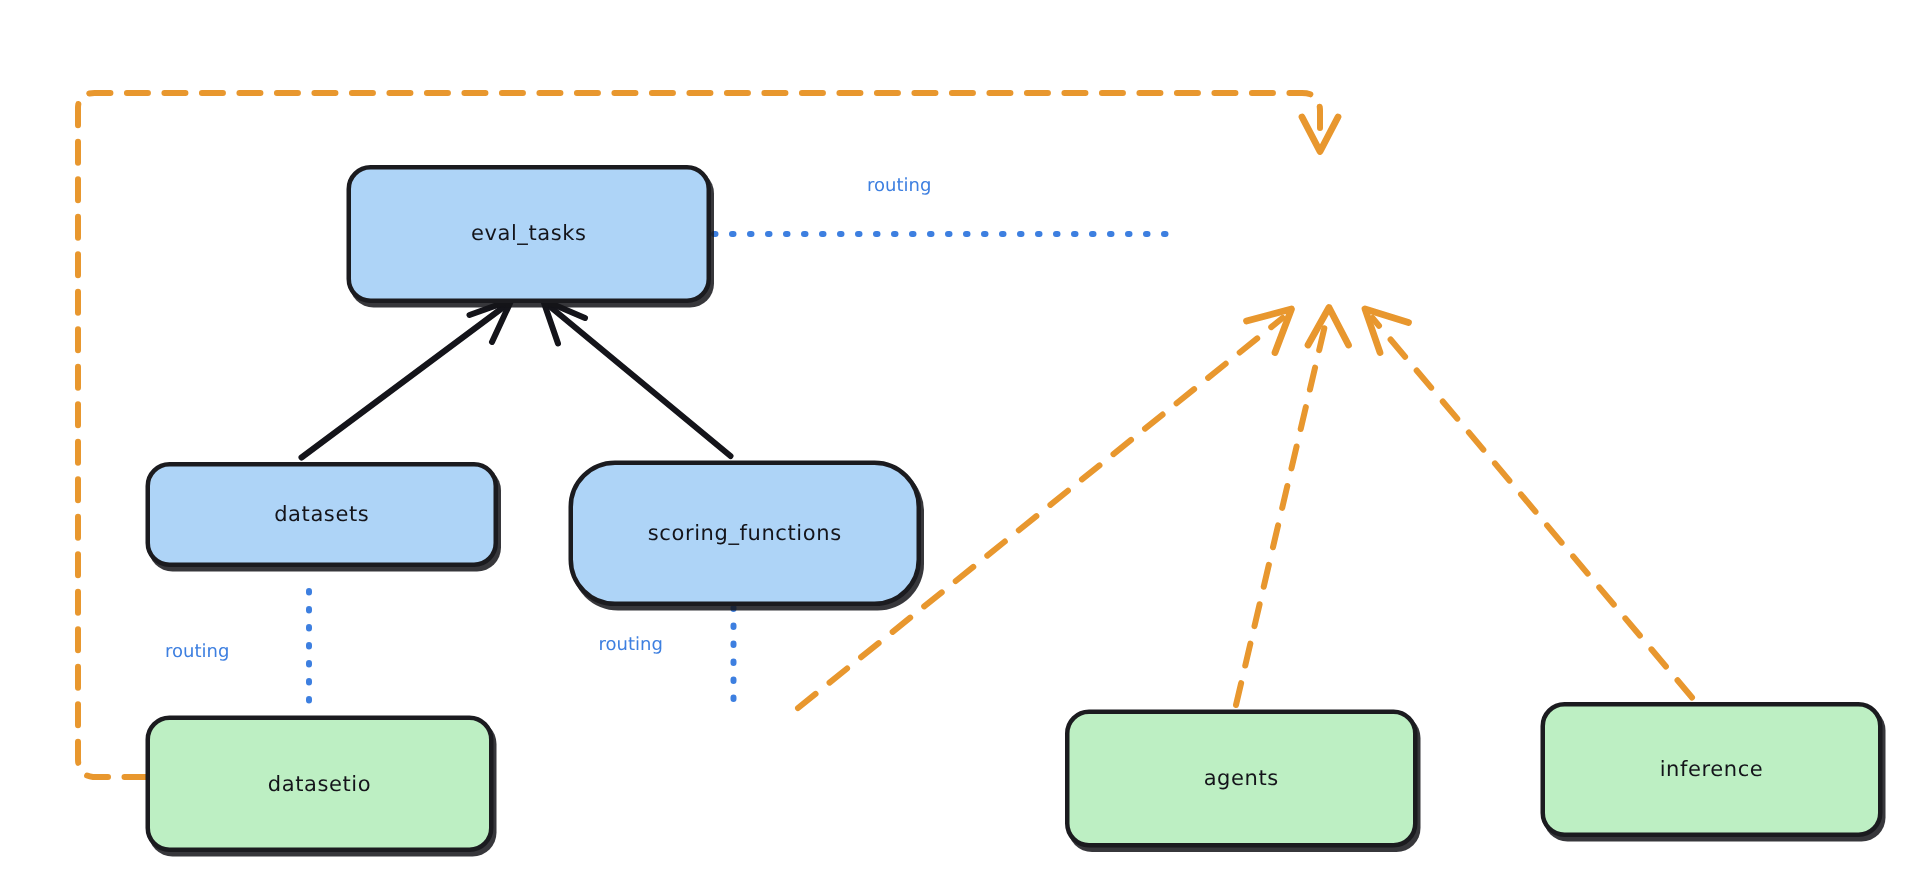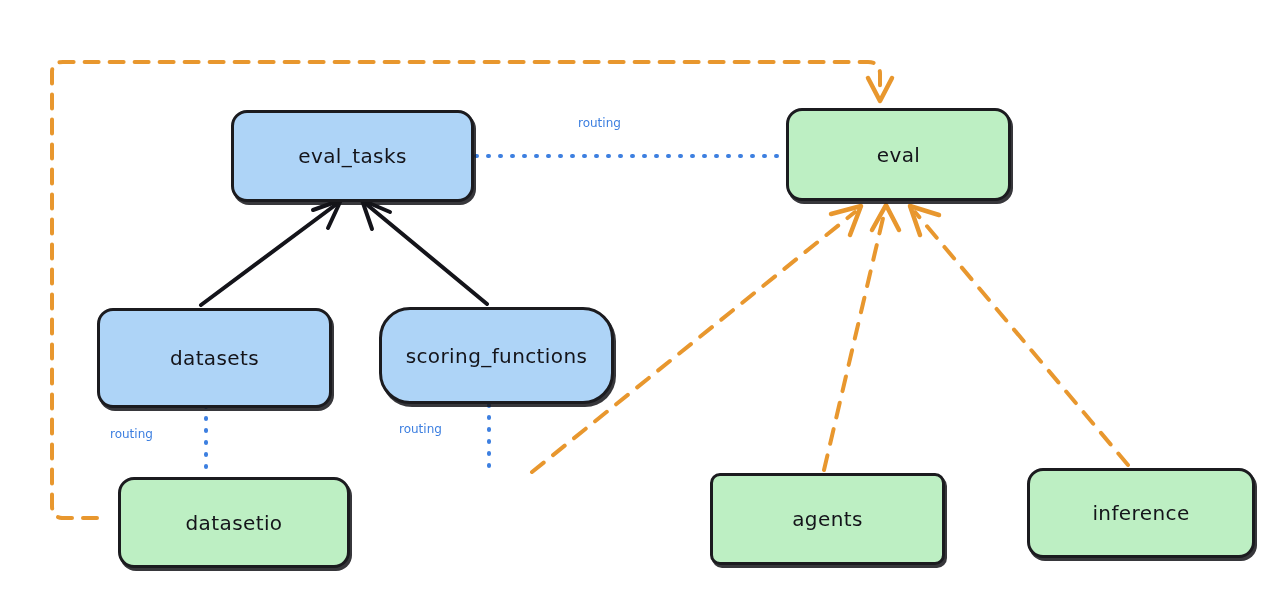--- a/index.html
+++ b/index.html
@@ -33,21 +33,21 @@
     border-radius: 16px;
     display: flex;
     align-items: center;
     justify-content: center;
     box-shadow: 2px 3px 0 rgba(20,20,25,0.85);
   }
   .node.blue  { background: #aed4f7; }
   .node.green { background: #bdefc3; }
   .node-label {
     font-family: "DejaVu Sans", sans-serif;
-    font-size: 20px;
+    font-size: 14px;
     letter-spacing: 0.4px;
     color: #14141a;
     white-space: nowrap;
     user-select: none;
   }
   .edge-label {
     position: absolute;
     font-family: "DejaVu Sans", sans-serif;
     font-size: 12px;
     color: #3d7fe0;
@@ -102,38 +102,35 @@
     <g>
       <path d="M 1128,465 L 915,212" fill="none" stroke="#e8972e" stroke-width="4" stroke-dasharray="15 12" stroke-linecap="round"></path>
       <path d="M 920,235 L 910,206 L 939,215" fill="none" stroke="#e8972e" stroke-width="4.5" stroke-linecap="round" stroke-linejoin="round"></path>
     </g>
   </svg>
 
   <div class="node blue" style="left:231px; top:110px; width:243px; height:92px;">
     <span class="node-label">eval_tasks</span>
   </div>
 
-  <div class="node green" style="left:786px; top:108px; width:225px; height:93px;">
-    <span class="node-label">eval</span>
-  </div>
 
-  <div class="node blue" style="left:97px; top:308px; width:235px; height:100px;justify-content:center;">
+  <div class="node blue" style="left:97px; top:308px; width:235px; height:70px;justify-content:center;">
     <span class="node-label">datasets</span>
   </div>
 
   <div class="node blue" style="left:379px; top:307px; width:235px; height:97px;border-radius:31px;">
     <span class="node-label">scoring_functions</span>
   </div>
 
-  <div class="node green" style="left:97px; top:477px; width:232px; height:91px;margin-left:21px;">
+  <div class="node green" style="left:97px; top:477px; width:232px; height:91px;">
     <span class="node-label">datasetio</span>
   </div>
 
 
-  <div class="node green" style="left:710px; top:473px; width:235px; height:92px;border-radius:10px;">
+  <div class="node green" style="left:710px; top:473px; width:235px; height:92px;">
     <span class="node-label">agents</span>
   </div>
 
   <div class="node green" style="left:1027px; top:468px; width:228px; height:90px;align-items:center;">
     <span class="node-label">inference</span>
   </div>
 
   <span class="edge-label" style="left:578px; top:116px;">routing</span>
 
   <span class="edge-label" style="left:110px; top:427px;">routing</span>

